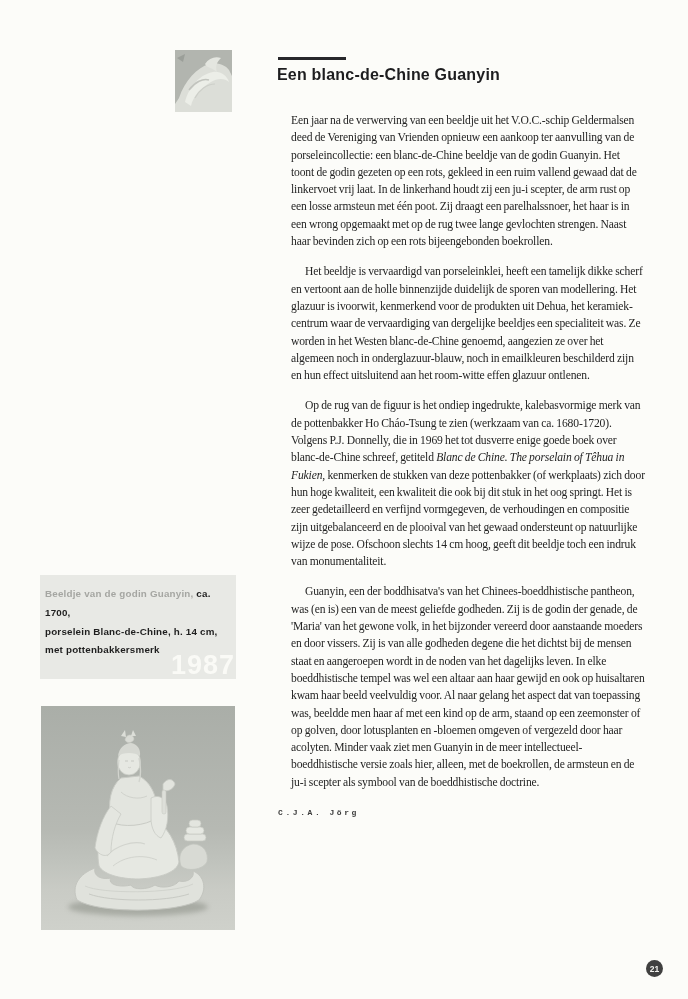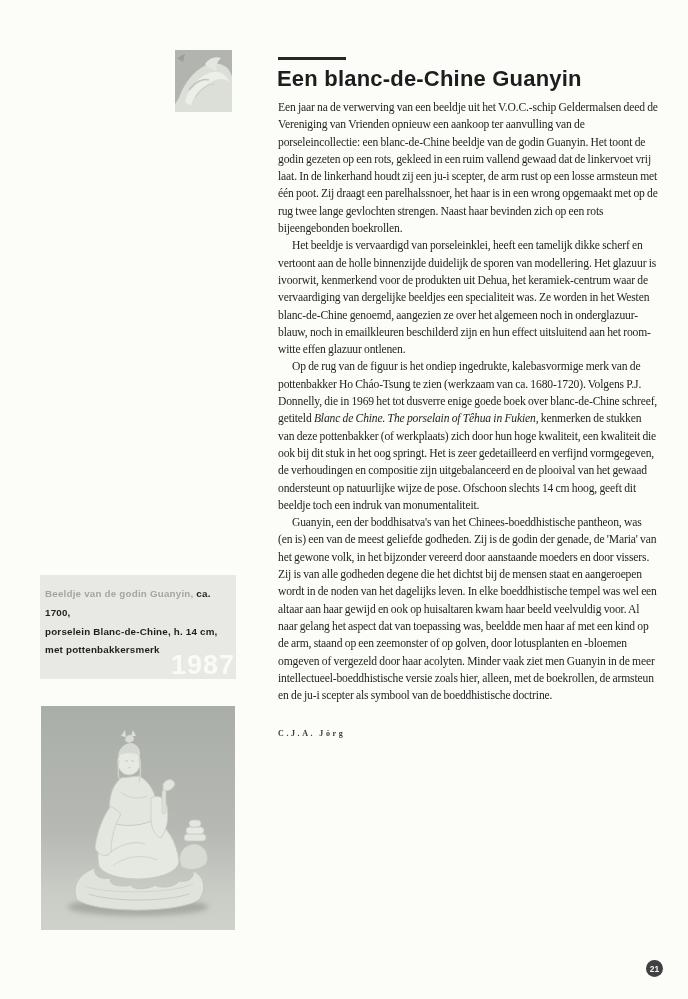--- a/index.html
+++ b/index.html
@@ -10,37 +10,37 @@
     font-family:"Liberation Sans", sans-serif;
   }
   
   .thumb { position:absolute; left:175px; top:50px; width:57px; height:62px; }
   .thumb svg { display:block; width:100%; height:100%; }
 
   
   .title-rule { position:absolute; left:278px; top:57px; width:68px; height:3px; background:#27272b; }
   .page-title {
     position:absolute; left:277px; top:66px;
-    font-size:22px; font-weight:bold; color:#1d1d1f; letter-spacing:0.2px;
+    font-size:16px; font-weight:bold; color:#1d1d1f; letter-spacing:0.2px;
   }
 
   
   .article {
     position:absolute; left:278px; top:99px; width:380px;
     font-family:"Liberation Serif", serif;
     font-size:11.6px; line-height:17.3px; color:#242424;
     letter-spacing:-0.15px; word-spacing:-0.4px;
     text-align:left;
   }
-  .article p { margin:0; }
+  .article p { margin:13px; }
   .article p.indent { text-indent:14px; }
   .article em { font-style:italic; }
   .signature {
-    margin-top:21px;
-    font-family:Liberation Serif, serif;
+    margin-top:13px;
+    font-family:Liberation Mono, monospace;
     font-size:8px; font-weight:bold; letter-spacing:2.6px; color:#3a3a3a;
   }
 
   
   .caption-box {
     position:absolute; left:40px; top:575px; width:196px; height:104px;
     background:#e8e9e5; padding:10px 4px 16px 5px;
   }
   .caption-line {
     font-size:9.8px; font-weight:bold; line-height:18.8px; letter-spacing:0.2px;

